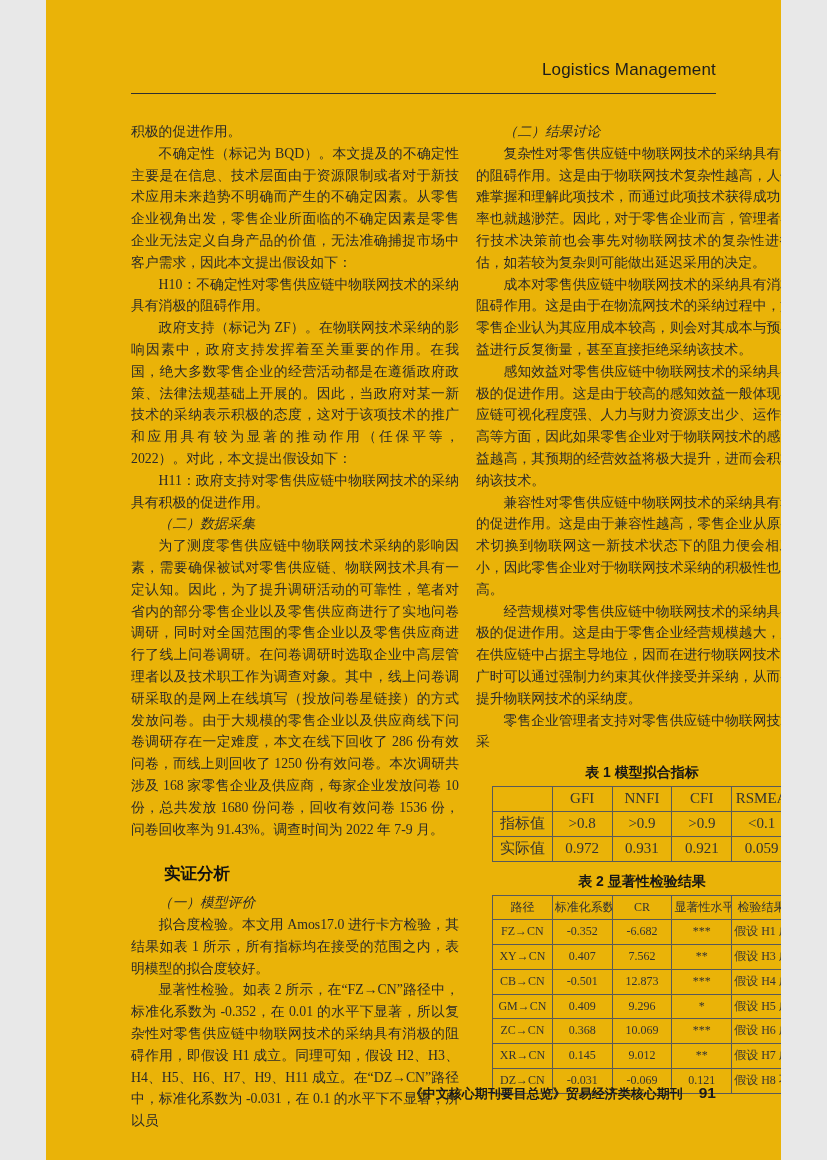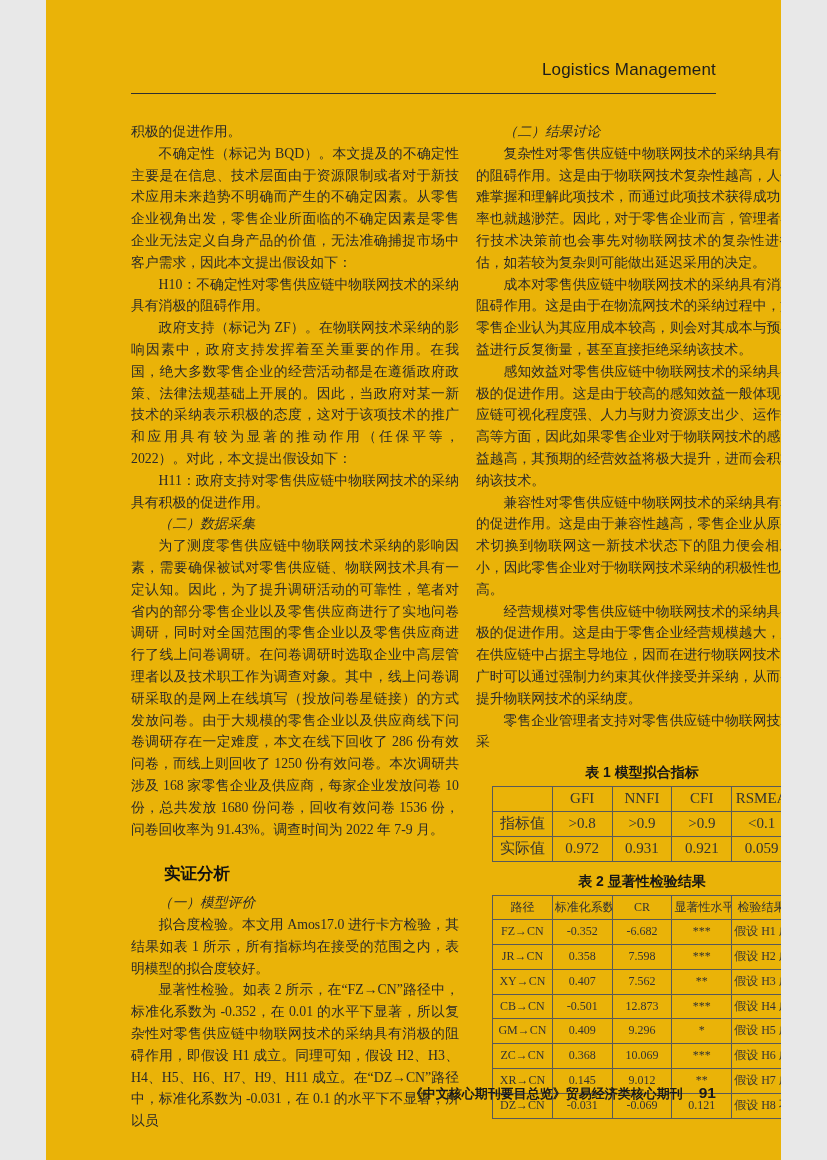--- a/index.html
+++ b/index.html
@@ -127,27 +127,20 @@
       </tbody>
       <tbody>
           <tr>
             <td>FZ→CN</td>
             <td>-0.352</td>
             <td>-6.682</td>
             <td>***</td>
             <td>假设 H1 成立</td>
           </tr>
           <tr>
-            <td>JR→CN</td>
-            <td>0.358</td>
-            <td>7.598</td>
-            <td>***</td>
-            <td>假设 H2 成立</td>
-          </tr>
-          <tr>
             <td>XY→CN</td>
             <td>0.407</td>
             <td>7.562</td>
             <td>**</td>
             <td>假设 H3 成立</td>
           </tr>
           <tr>
             <td>CB→CN</td>
             <td>-0.501</td>
             <td>12.873</td>

